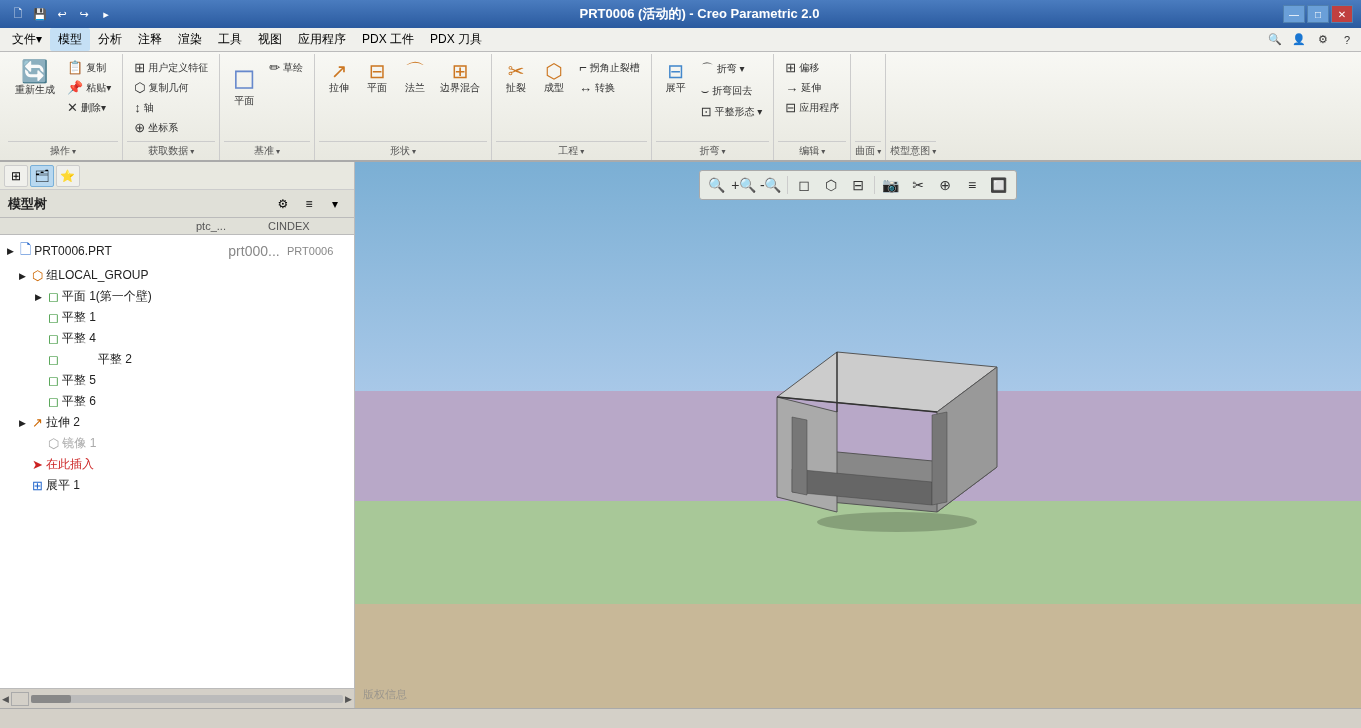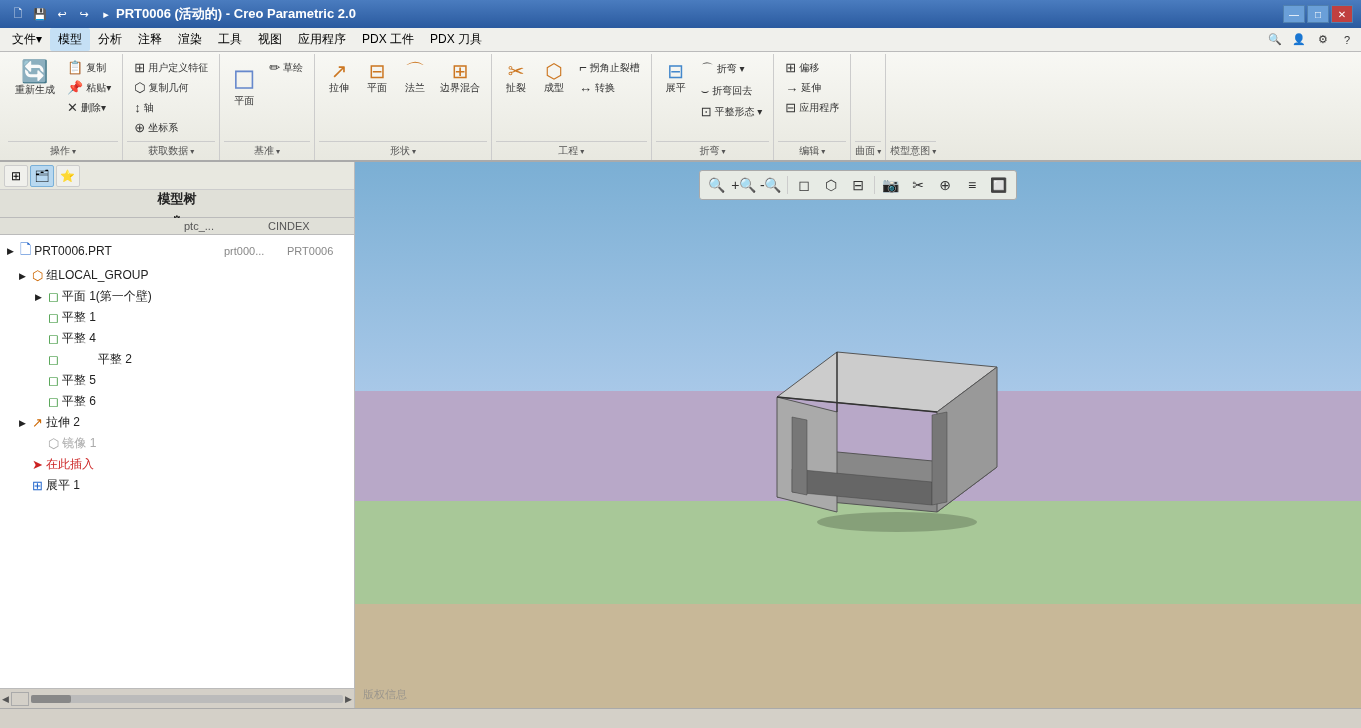--- a/index.html
+++ b/index.html
@@ -9,21 +9,21 @@
     #title-bar {
       background: linear-gradient(to bottom, #4a7cbf, #2a5a9f);
       color: white;
       height: 28px;
       display: flex;
       align-items: center;
       justify-content: space-between;
       padding: 0 8px;
       user-select: none;
     }
-    #title-bar .title-text { flex: 1; font-size: 13px; font-weight: bold; }
+    #title-bar .title-text { flex: 1; text-align: center; font-size: 13px; font-weight: bold; }
     #title-bar .win-controls { display: flex; gap: 2px; }
     #title-bar .win-btn {
       width: 22px; height: 18px; background: #6a9fd8; border: 1px solid #5080b0;
       color: white; font-size: 10px; cursor: pointer; display: flex; align-items: center; justify-content: center;
     }
     .quick-access { display: flex; align-items: center; gap: 2px; }
     .quick-btn { width: 20px; height: 20px; background: transparent; border: none; color: white; cursor: pointer; font-size: 11px; display: flex; align-items: center; justify-content: center; }
 
     
     #menu-bar {
@@ -99,21 +99,21 @@
     #sidebar {
       width: 355px;
       background: #f5f5f0;
       border-right: 1px solid #bbb;
       display: flex;
       flex-direction: column;
       height: 100%;
     }
     #sidebar-toolbar {
       background: #e0e0d8; border-bottom: 1px solid #bbb;
-      height: 28px; display: flex; align-items: center; padding: 0 6px; gap: 4px; flex-direction: column;
+      height: 28px; display: flex; align-items: center; padding: 0 6px; gap: 4px;
     }
     .sidebar-title { font-size: 13px; font-weight: bold; color: #222; flex: 1; }
     .sidebar-tool-btn {
       width: 22px; height: 22px; background: transparent; border: 1px solid transparent;
       border-radius: 2px; cursor: pointer; font-size: 12px; display: flex; align-items: center; justify-content: center;
     }
 
     #sidebar-icon-bar {
       background: #e8e8e0; border-bottom: 1px solid #ccc;
       height: 28px; display: flex; align-items: center; padding: 0 4px; gap: 2px;
@@ -410,31 +410,31 @@
 
     <div id="sidebar-toolbar" style="background:#e0e0d8; border-bottom:1px solid #bbb; height:28px; display:flex; align-items:center; padding:0 8px; gap:4px;">
       <span class="sidebar-title">模型树</span>
       <div class="sidebar-tool-btn">⚙</div>
       <div class="sidebar-tool-btn">≡</div>
       <div class="sidebar-tool-btn">▾</div>
     </div>
 
     <div id="tree-header" style="display:flex; background:#e0e0d8; border-bottom:1px solid #bbb; padding:2px 6px; font-size:11px; color:#555;">
       <span style="flex:1;">&nbsp;</span>
-      <span style="width:84px;">ptc_...</span>
+      <span style="width:72px;">ptc_...</span>
       <span style="width:80px;">CINDEX</span>
     </div>
 
     <div id="model-tree" style="flex:1; overflow-y:auto; background:white; font-size:12px;">
 
       <div class="tree-item" style="display:flex; align-items:center; gap:3px; padding:1px 4px; cursor:pointer;">
         <span style="font-size:9px; width:10px;">▶</span>
         <span style="color:#2266cc; font-size:14px;">🗋</span>
         <span style="font-size:12px; font-weight:normal;">PRT0006.PRT</span>
-        <span style="margin-left:auto; font-size:11px; color:#888; min-width:60px;">prt000...</span>
+        <span style="margin-left:auto; font-size:14px; color:#888; min-width:60px;text-align:center;">prt000...</span>
         <span style="font-size:11px; color:#888; min-width:60px;">PRT0006</span>
       </div>
 
       <div class="tree-item" style="display:flex; align-items:center; gap:3px; padding:1px 4px; padding-left:16px; cursor:pointer;">
         <span style="font-size:9px; width:10px;">▶</span>
         <span style="color:#cc6600; font-size:13px;">⬡</span>
         <span style="font-size:12px;">组LOCAL_GROUP</span>
       </div>
 
       <div class="tree-item" style="display:flex; align-items:center; gap:3px; padding:1px 4px; padding-left:32px; cursor:pointer;">

